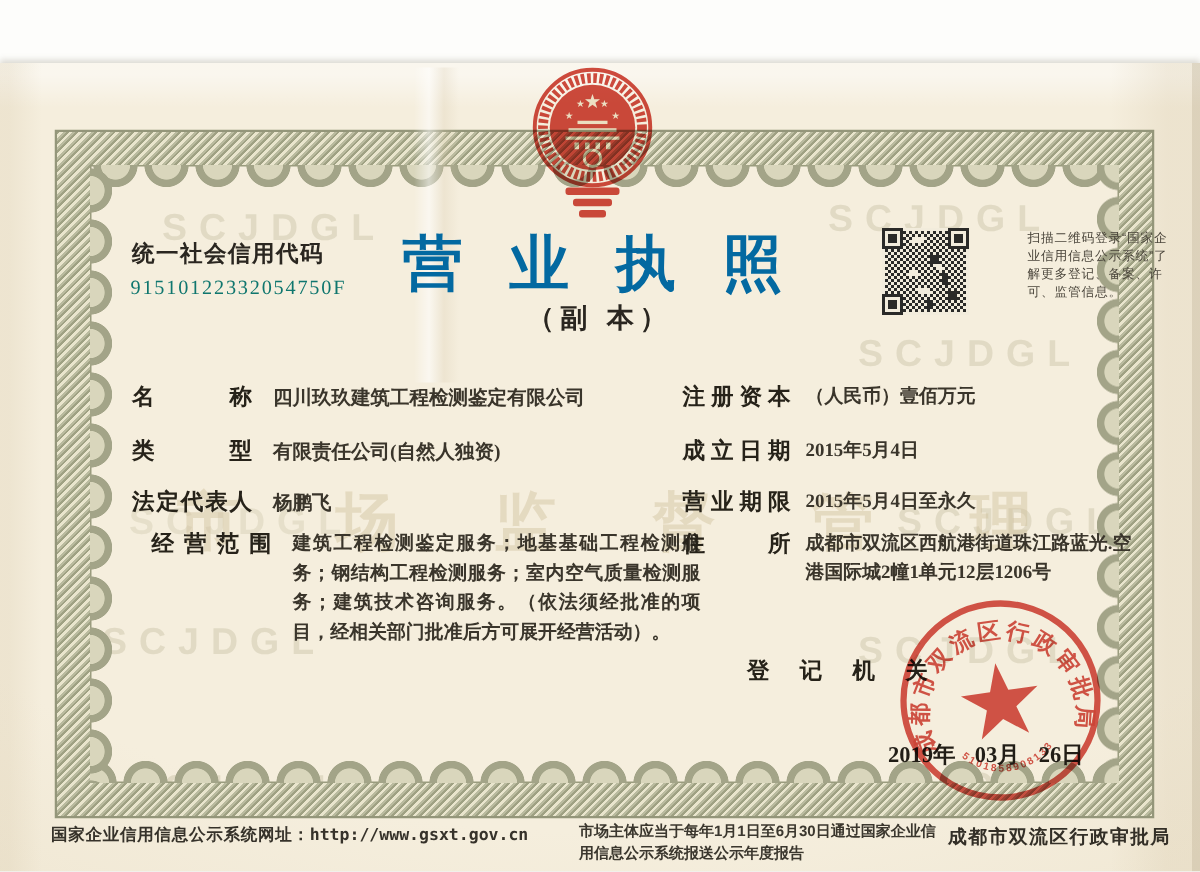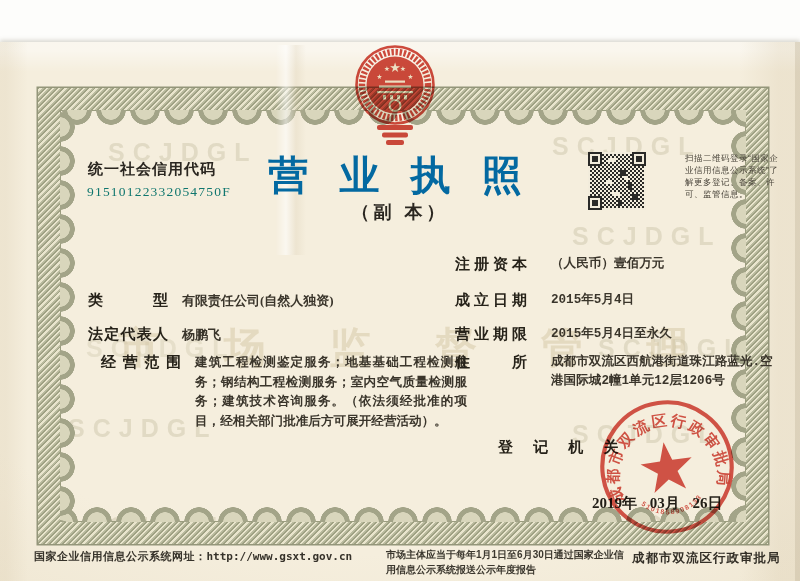--- a/index.html
+++ b/index.html
@@ -65,21 +65,21 @@
   .lbl-r{width:72px;}
   .val{display:inline-block;vertical-align:top;color:#3a352b;font-size:13px;
        font-family:"Liberation Serif",serif;font-weight:600;line-height:1.5;}
   .rowL1{left:88px;top:255px;} .rowL2{left:88px;top:291px;} .rowL3{left:88px;top:325px;}
   .rowL4{left:88px;top:353px;margin-left:13px;}
   .rowR1{left:455px;top:255px;} .rowR2{left:455px;top:291px;} .rowR3{left:455px;top:325px;}
   .rowR4{left:455px;top:353px;}
   .valL{width:262px;margin-left:0;}
   .vL14{width:272px;font-size:12.6px;text-align:justify;line-height:1.55;}
   .vR{width:226px;font-size:12.6px;}
-  .sp-l{margin-left:14px;} .sp-r{margin-left:24px;font-family:Liberation Mono, monospace;}
+  .sp-l{margin-left:14px;} .sp-r{margin-left:10px;}
   .reg-label{position:absolute;left:498px;top:438px;font-size:15px;font-weight:bold;
              color:#262219;letter-spacing:8px;white-space:nowrap;}
   .issue-date{position:absolute;left:592px;top:482px;font-size:15px;color:#211d16;
               font-family:"Liberation Serif",serif;font-weight:600;word-spacing:9px;white-space:nowrap;margin-top:12px;}
   .seal{position:absolute;left:594px;top:394px;width:146px;height:146px;
         mix-blend-mode:multiply;opacity:.9;transform:rotate(-8deg);}
   
   .footer{position:absolute;left:0;top:545px;width:800px;height:36px;font-size:11px;color:#36322a;}
   .f-web{position:absolute;left:34px;top:4px;font-weight:bold;letter-spacing:.5px;}
   .f-url{font-family:"DejaVu Sans Mono",monospace;font-weight:bold;letter-spacing:0;}
@@ -165,20 +165,23 @@
       <rect x="22" y="0" width="7" height="7" fill="#2a2a28"></rect>
         <rect x="23" y="1" width="5" height="5" fill="#f2ecdc"></rect>
         <rect x="24" y="2" width="3" height="3" fill="#2a2a28"></rect>
       <rect x="0" y="22" width="7" height="7" fill="#2a2a28"></rect>
         <rect x="1" y="23" width="5" height="5" fill="#f2ecdc"></rect>
         <rect x="2" y="24" width="3" height="3" fill="#2a2a28"></rect>
     </g>
   </svg>
   <div class="qr-caption">扫描二维码登录“国家企业信用信息公示系统”了解更多登记、备案、许可、监管信息。</div>
 
+  <div class="fld rowL1">
+    <span class="lbl lbl-l">名称</span><span class="val valL sp-l">四川玖玖建筑工程检测鉴定有限公司</span>
+  </div>
   <div class="fld rowL2">
     <span class="lbl lbl-l">类型</span><span class="val valL sp-l">有限责任公司(自然人独资)</span>
   </div>
   <div class="fld rowL3">
     <span class="lbl lbl-l">法定代表人</span><span class="val valL sp-l">杨鹏飞</span>
   </div>
   <div class="fld rowL4">
     <span class="lbl lbl-l">经营范围</span><span class="val vL14 sp-l">建筑工程检测鉴定服务；地基基础工程检测服务；钢结构工程检测服务；室内空气质量检测服务；建筑技术咨询服务。（依法须经批准的项目，经相关部门批准后方可展开经营活动）。</span>
   </div>
 

